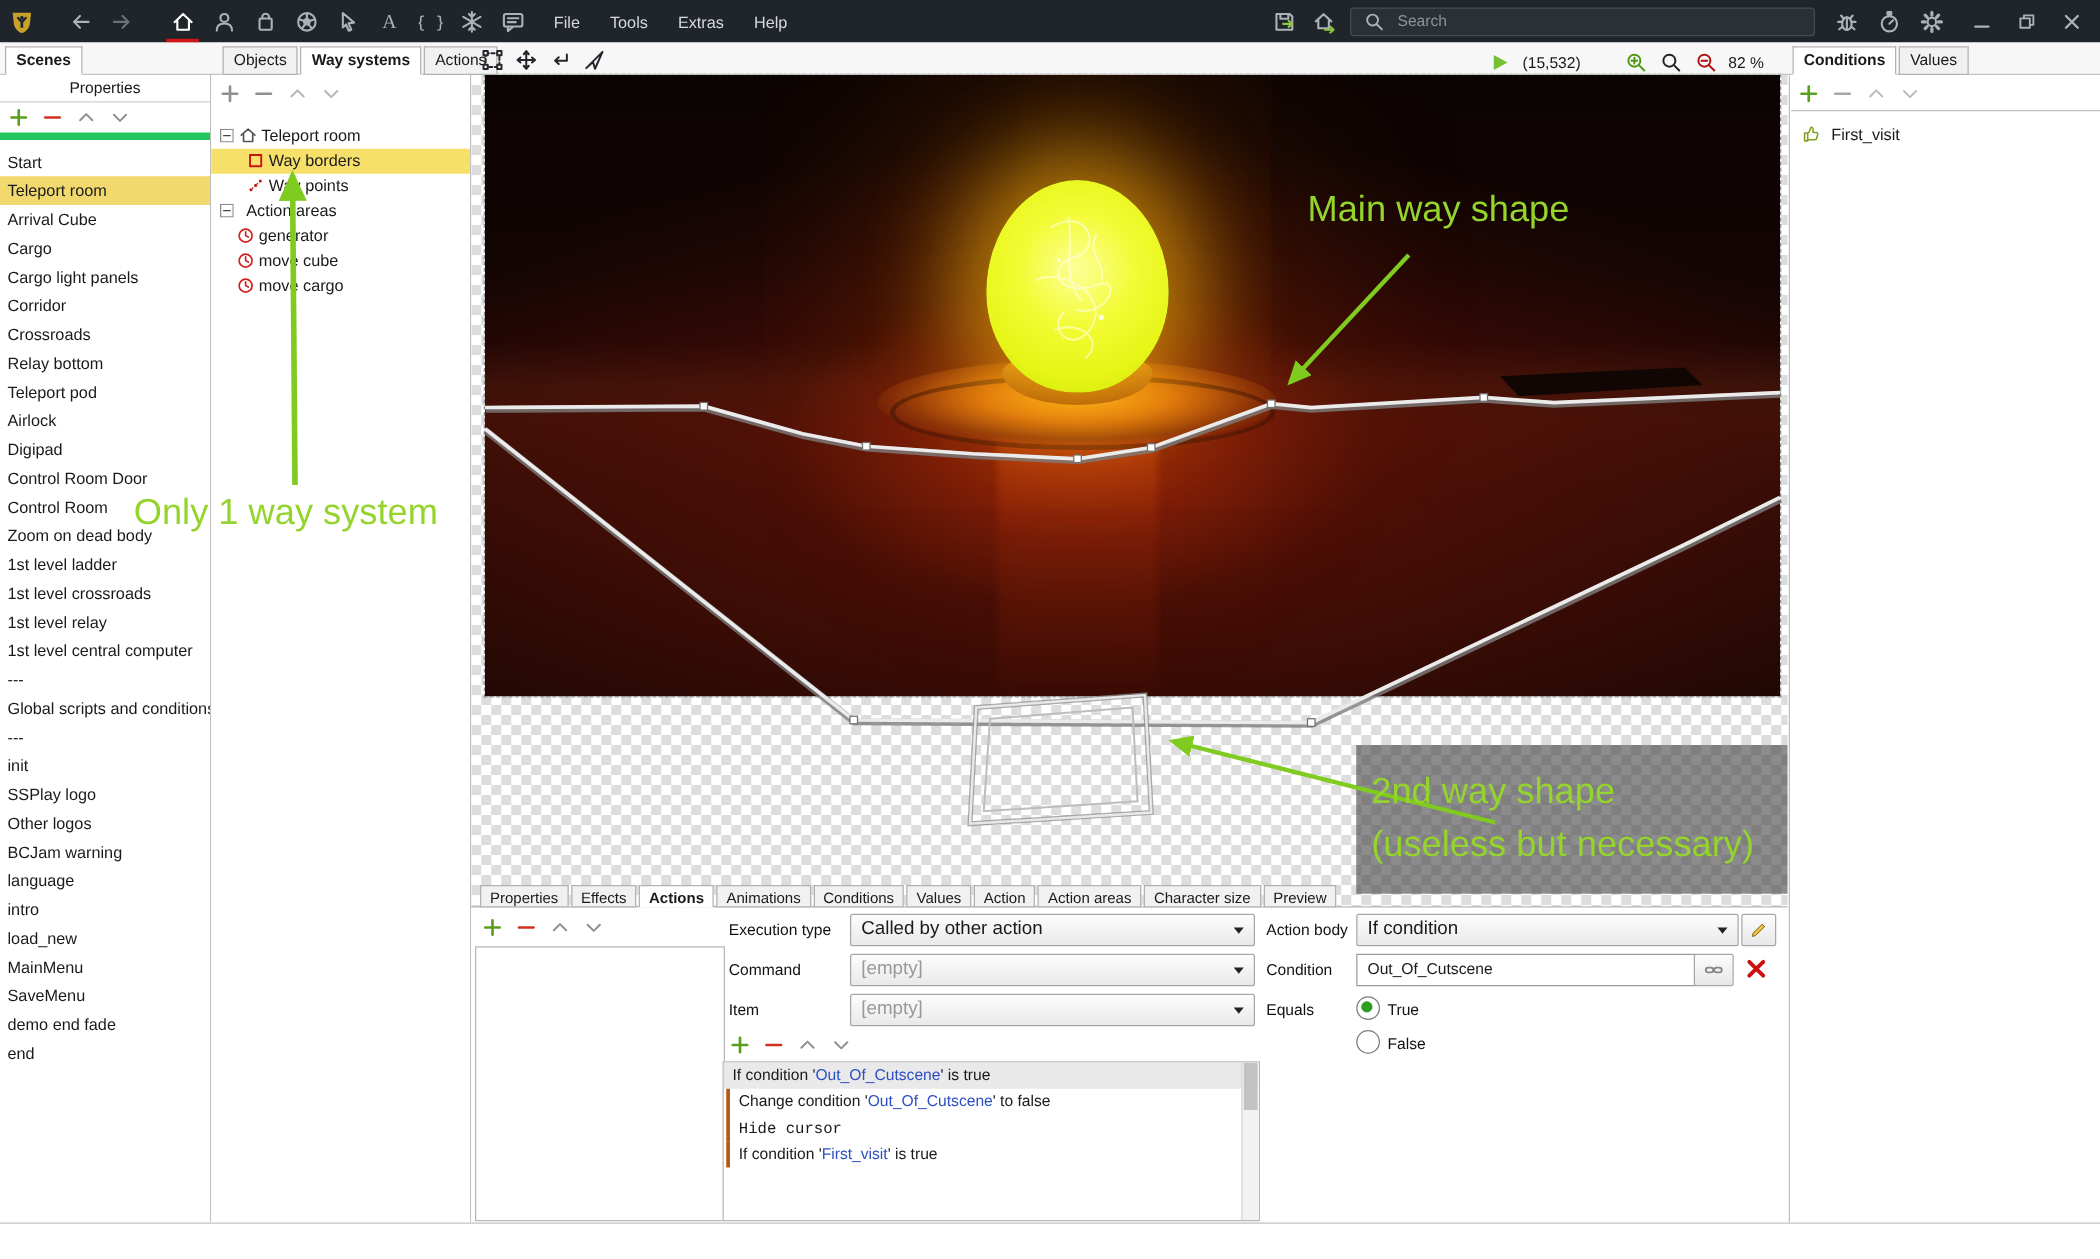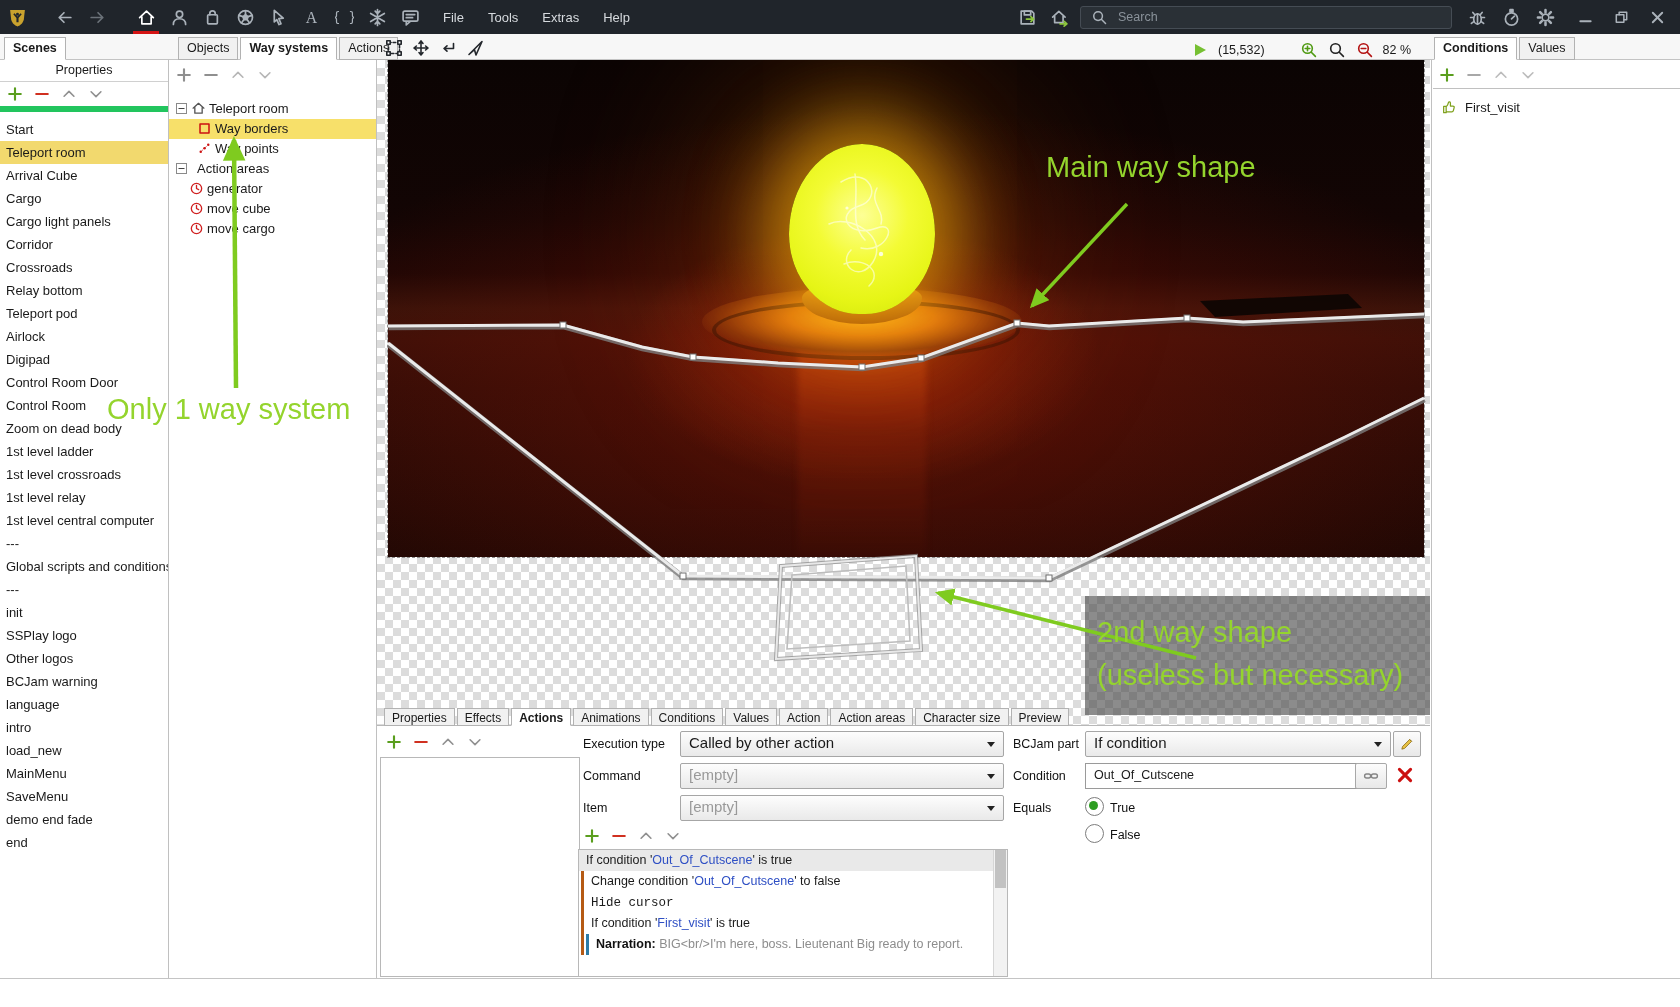--- a/index.html
+++ b/index.html
@@ -586,28 +586,27 @@
             <path d="M3.5,6.5 L9,12 L14.5,6.5" stroke-width="1.8"></path>
           </svg>
         </span>
       </div>
     <div id="script-list">
       <div id="script-rows">
           <div class="srow sel"><span style="padding-left: 7px;"><span class="">If condition '</span><span class="seg-l">Out_Of_Cutscene</span><span class="">' is true</span></span></div>
           <div class="srow"><span class="sbar" style="left: 2px; background: rgb(181, 90, 20);"></span><span style="padding-left: 12px;"><span class="">Change condition '</span><span class="seg-l">Out_Of_Cutscene</span><span class="">' to false</span></span></div>
           <div class="srow"><span class="sbar" style="left: 2px; background: rgb(181, 90, 20);"></span><span style="padding-left: 12px; font-family: Liberation Mono, monospace;"><span class="">Hide cursor</span></span></div>
           <div class="srow"><span class="sbar" style="left: 2px; background: rgb(181, 90, 20);"></span><span style="padding-left: 12px;"><span class="">If condition '</span><span class="seg-l">First_visit</span><span class="">' is true</span></span></div>
-          <div class="srow"><span class="sbar" style="left: 2px; background: rgb(181, 90, 20);"></span><span class="sbar" style="left: 7px; background: rgb(45, 123, 166);"></span><span style="padding-left: 17px;"><span class="seg-b">Narration: </span><span class="seg-g">BIG&lt;br/&gt;I'm here, boss. Lieutenant Big ready to report.</span></span></div>
         </div>
       <div id="scrollbar">
           <div id="scrollthumb"></div>
         </div>
     </div>
 
-    <span class="flabel" style="left:636px;top:11px;">BCJam part</span>
+    <span class="flabel" style="left:636px;top:11px;">Action body</span>
     <div class="combo" style="left:708px;top:5px;width:296px;">
       <span>If condition</span><span class="arr"></span></div>
     <div class="sqbtn" style="left:1016px;top:5px;width:26px;height:24px;" id="pencil-btn">
         <span style="width:16px;height:16px;display:inline-block"><svg viewBox="0 0 18 18">
             <path d="M3.2,14.8 L4,11.8 L12,3.8 L14.2,6 L6.2,14 Z" fill="#e8c244" stroke="#8a6a10" stroke-width="0.9"></path>
             <path d="M12,3.8 L14.2,6" stroke="#8a6a10" stroke-width="0.9"></path>
           </svg></span>
       </div>
 
     <span class="flabel" style="left:636px;top:43px;">Condition</span>

